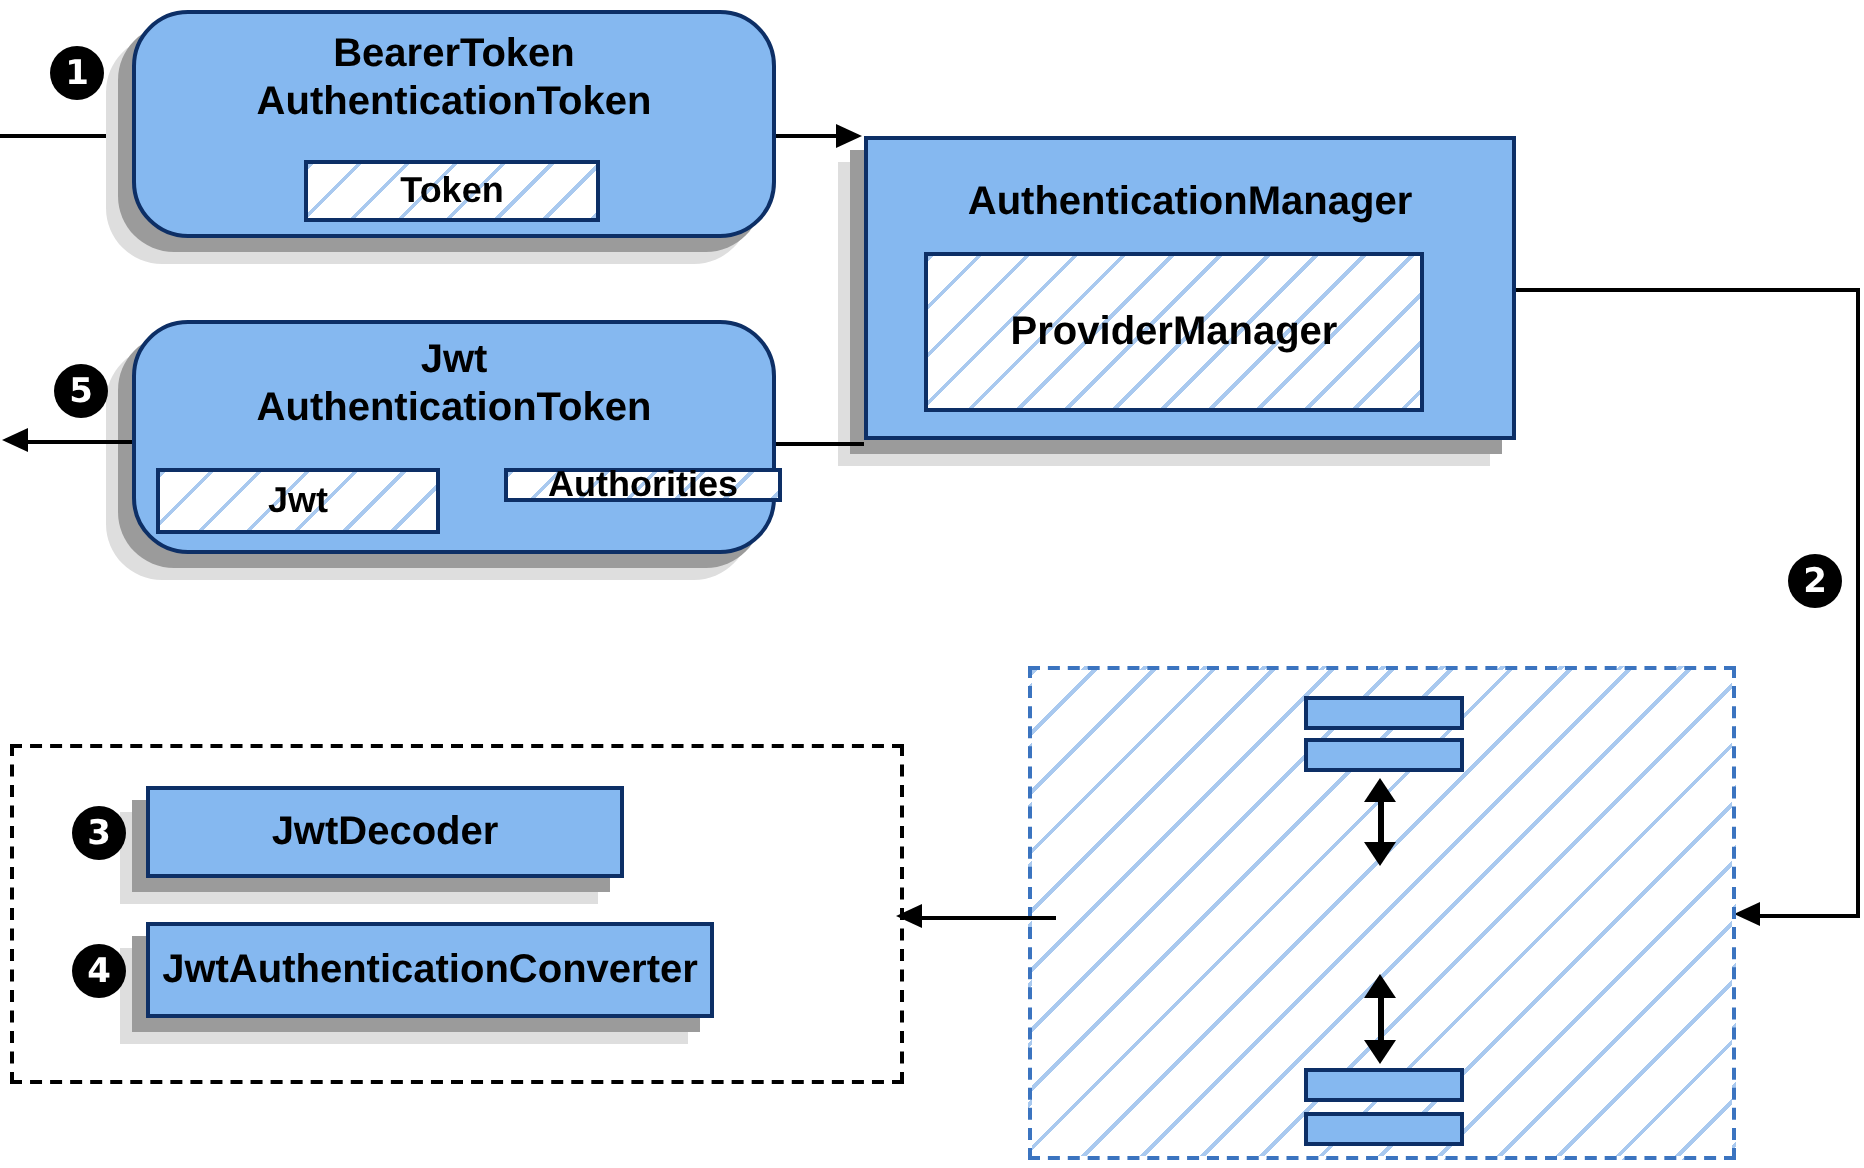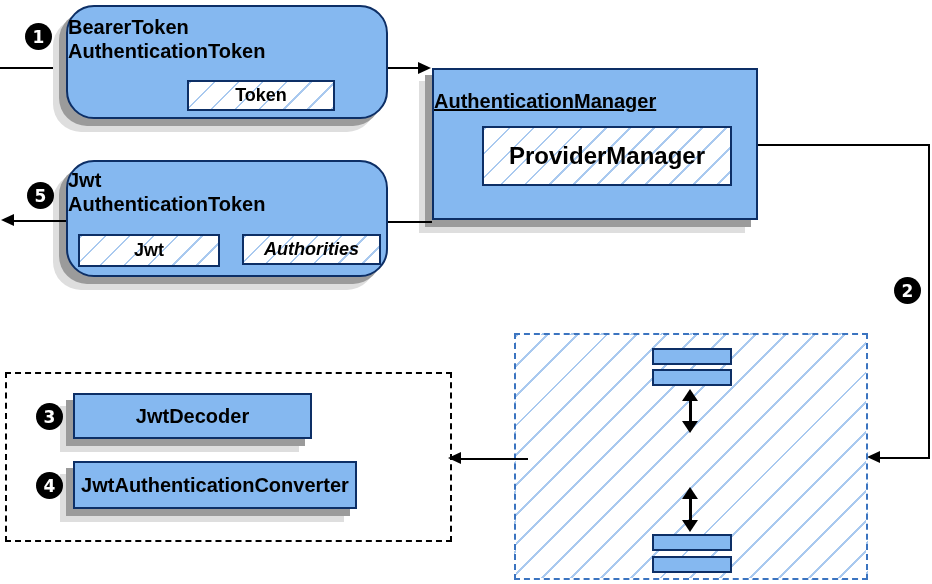--- a/index.html
+++ b/index.html
@@ -19,21 +19,21 @@
   .canvas {
     position:relative; width:932px; height:584px; background:#fff;
     font-family:"Liberation Sans", sans-serif; color:var(--text); overflow:hidden;
   }
   .node {
     position:absolute; background:var(--node-fill);
     border:2px solid var(--node-border);
   }
   .rounded { border-radius:28px; }
   .shadow { box-shadow:-7px 7px 0 0 var(--shadow-dark), -13px 13px 0 0 var(--shadow-light); }
-  .title { font-weight:bold; font-size:20px; line-height:24px; }
+  .title { font-weight:bold; font-size:20px; line-height:24px; text-align:center; }
   .label-center {
     display:flex; align-items:center; justify-content:center;
     font-weight:bold; font-size:20px; text-align:center;
   }
   .field {
     position:absolute; display:flex; align-items:center; justify-content:center;
     font-weight:bold; font-size:18px;
     border:2px solid var(--node-border);
     background-color:#fff;
     background-image:repeating-linear-gradient(135deg, var(--hatch-line) 0 2px, transparent 2px 17px);
@@ -70,38 +70,38 @@
 <div class="canvas">
 
   <div class="hline" style="left:0; top:67px; width:66px;"></div>
   <div class="badge" style="left:25px; top:23px;">1</div>
 
   <div class="node rounded shadow" style="left:66px; top:5px; width:322px; height:114px;">
     <div class="title" style="padding-top:8px;">
       <div>BearerToken</div>
       <div>AuthenticationToken</div>
     </div>
-    <div class="field" style="left:84px; top:73px; width:148px; height:31px;margin-left:35px;">Token</div>
+    <div class="field" style="left:84px; top:73px; width:148px; height:31px;">Token</div>
   </div>
 
   <div class="hline" style="left:388px; top:67px; width:31px;"></div>
   <div class="ah ah-right" style="left:418px; top:62px;"></div>
 
   <div class="node shadow" style="left:432px; top:68px; width:326px; height:152px;">
-    <div class="title" style="padding-top:19px;text-decoration:underline;">AuthenticationManager</div>
-    <div class="field" style="left:48px; top:56px; width:250px; height:60px; font-size:24px;">ProviderManager</div>
+    <div class="title" style="padding-top:19px;">AuthenticationManager</div>
+    <div class="field" style="left:28px; top:56px; width:250px; height:80px; font-size:20px;">ProviderManager</div>
   </div>
 
   <div class="node rounded shadow" style="left:66px; top:160px; width:322px; height:117px;">
     <div class="title" style="padding-top:6px;">
       <div>Jwt</div>
       <div>AuthenticationToken</div>
     </div>
     <div class="field" style="left:10px; top:72px; width:142px; height:33px;">Jwt</div>
-    <div class="field" style="left:174px; top:72px; width:139px; height:31px;font-style:italic;">Authorities</div>
+    <div class="field" style="left:184px; top:72px; width:139px; height:17px;">Authorities</div>
   </div>
 
   <div class="hline" style="left:388px; top:221px; width:44px;"></div>
   <div class="hline" style="left:13px; top:220px; width:53px;"></div>
   <div class="ah ah-left" style="left:1px; top:214px;"></div>
   <div class="badge" style="left:27px; top:182px;">5</div>
 
   <div class="hline" style="left:758px; top:144px; width:172px;"></div>
   <div class="vline" style="left:928px; top:144px; height:315px;"></div>
   <div class="hline" style="left:880px; top:457px; width:50px;"></div>

